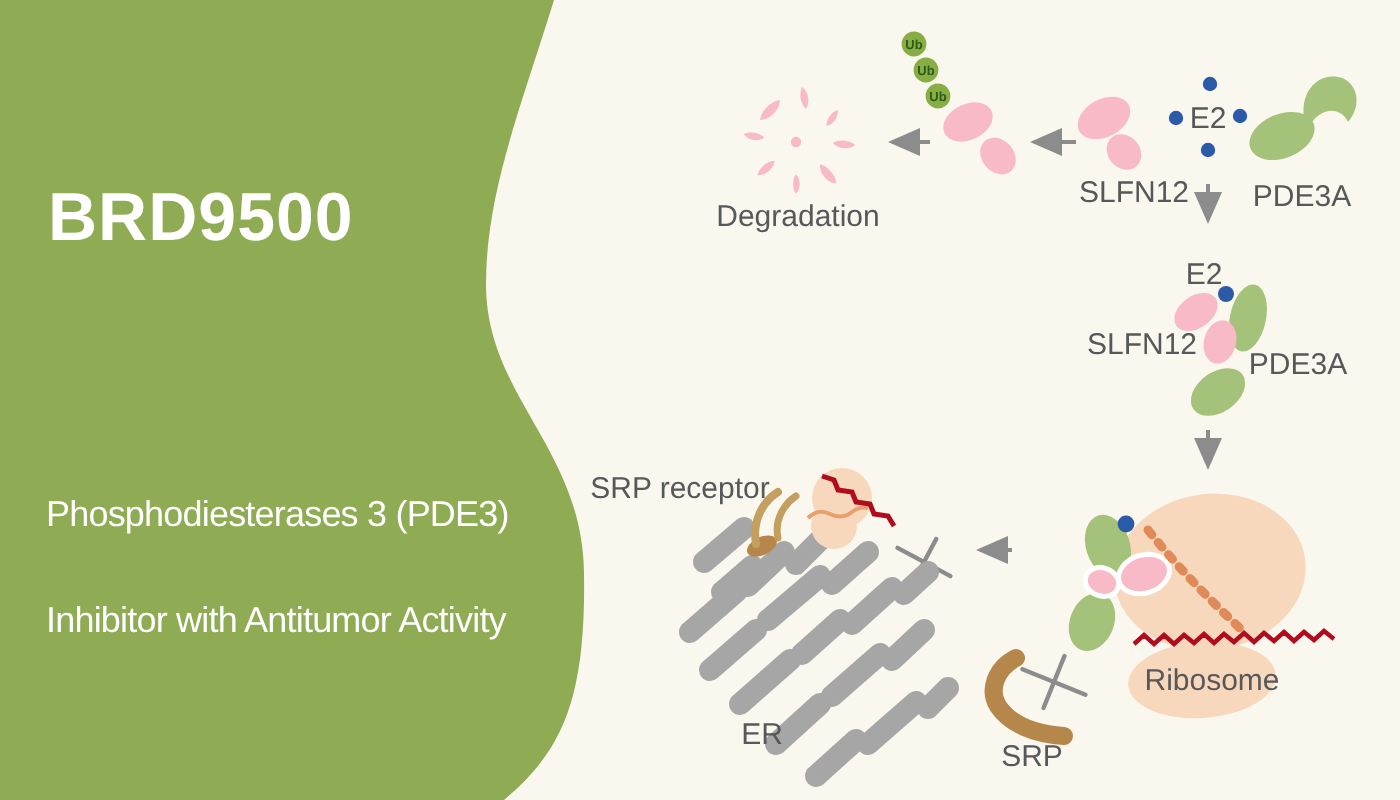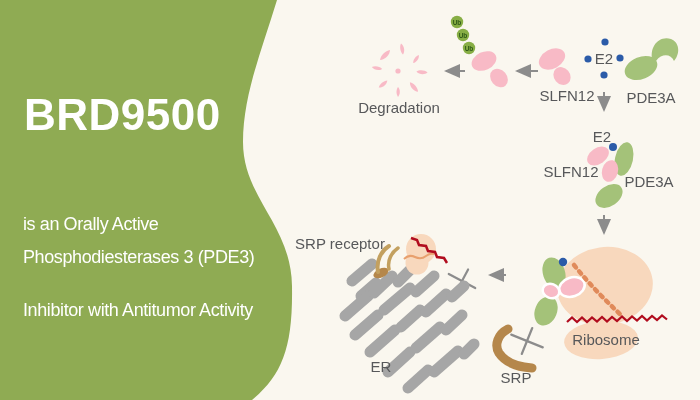--- a/index.html
+++ b/index.html
@@ -18,21 +18,21 @@
   .peach{fill:var(--peach)}
   .blue{fill:var(--blue)}
   .ubc{fill:var(--ub-green)}
   .er line{stroke:var(--er-gray);stroke-width:11;stroke-linecap:round}
   .arrow{stroke:var(--arrow-gray);stroke-width:2;fill:none}
   .xmark line{stroke:var(--arrow-gray);stroke-width:2.2;stroke-linecap:round}
   .lbl{fill:var(--label-gray);font-size:15px;font-family:"Liberation Sans",sans-serif}
   .lbl-ub{fill:#2f5a17;font-size:6.5px;font-weight:bold;font-family:"Liberation Sans",sans-serif}
   .pinkoutline{fill:var(--pink);stroke:#ffffff;stroke-width:2.5}
   
-  .panel-title{position:absolute;left:24px;top:90px;font-size:44px;font-weight:bold;
+  .panel-title{position:absolute;left:24px;top:90px;font-size:34px;font-weight:bold;
     color:var(--text-white);letter-spacing:.5px}
   .panel-line{position:absolute;left:23px;color:var(--text-white);font-size:18px;
     letter-spacing:-0.4px}
   .l1{top:214px}.l2{top:247px}.l3{top:300px}
 </style>
 </head>
 <body>
 
 <div class="canvas">
   <svg width="700" height="400" viewBox="0 0 700 400">
@@ -166,16 +166,15 @@
     <g>
       <circle class="peach" cx="421" cy="249" r="15"></circle>
       <circle class="peach" cx="417" cy="263" r="11.5"></circle>
       <path d="M404,259 q5,-5 11,-2 q6,3 11,-1 q4,-3 8,-2" fill="none" stroke="#e8a06e" stroke-width="2"></path>
       <polyline fill="none" stroke="var(--signal-red)" stroke-width="2.5" points="411,238 417,240 419,245 426,246 428,251 435,252 437,257 444,258 447,263"></polyline>
     </g>
     <text class="lbl" x="340" y="249" text-anchor="middle">SRP receptor</text>
   </svg>
 
   <div class="panel-title">BRD9500</div>
-  <div class="panel-line l1">is an Orally Active</div>
   <div class="panel-line l2">Phosphodiesterases 3 (PDE3)</div>
   <div class="panel-line l3">Inhibitor with Antitumor Activity</div>
 </div>
 
 </body></html>

